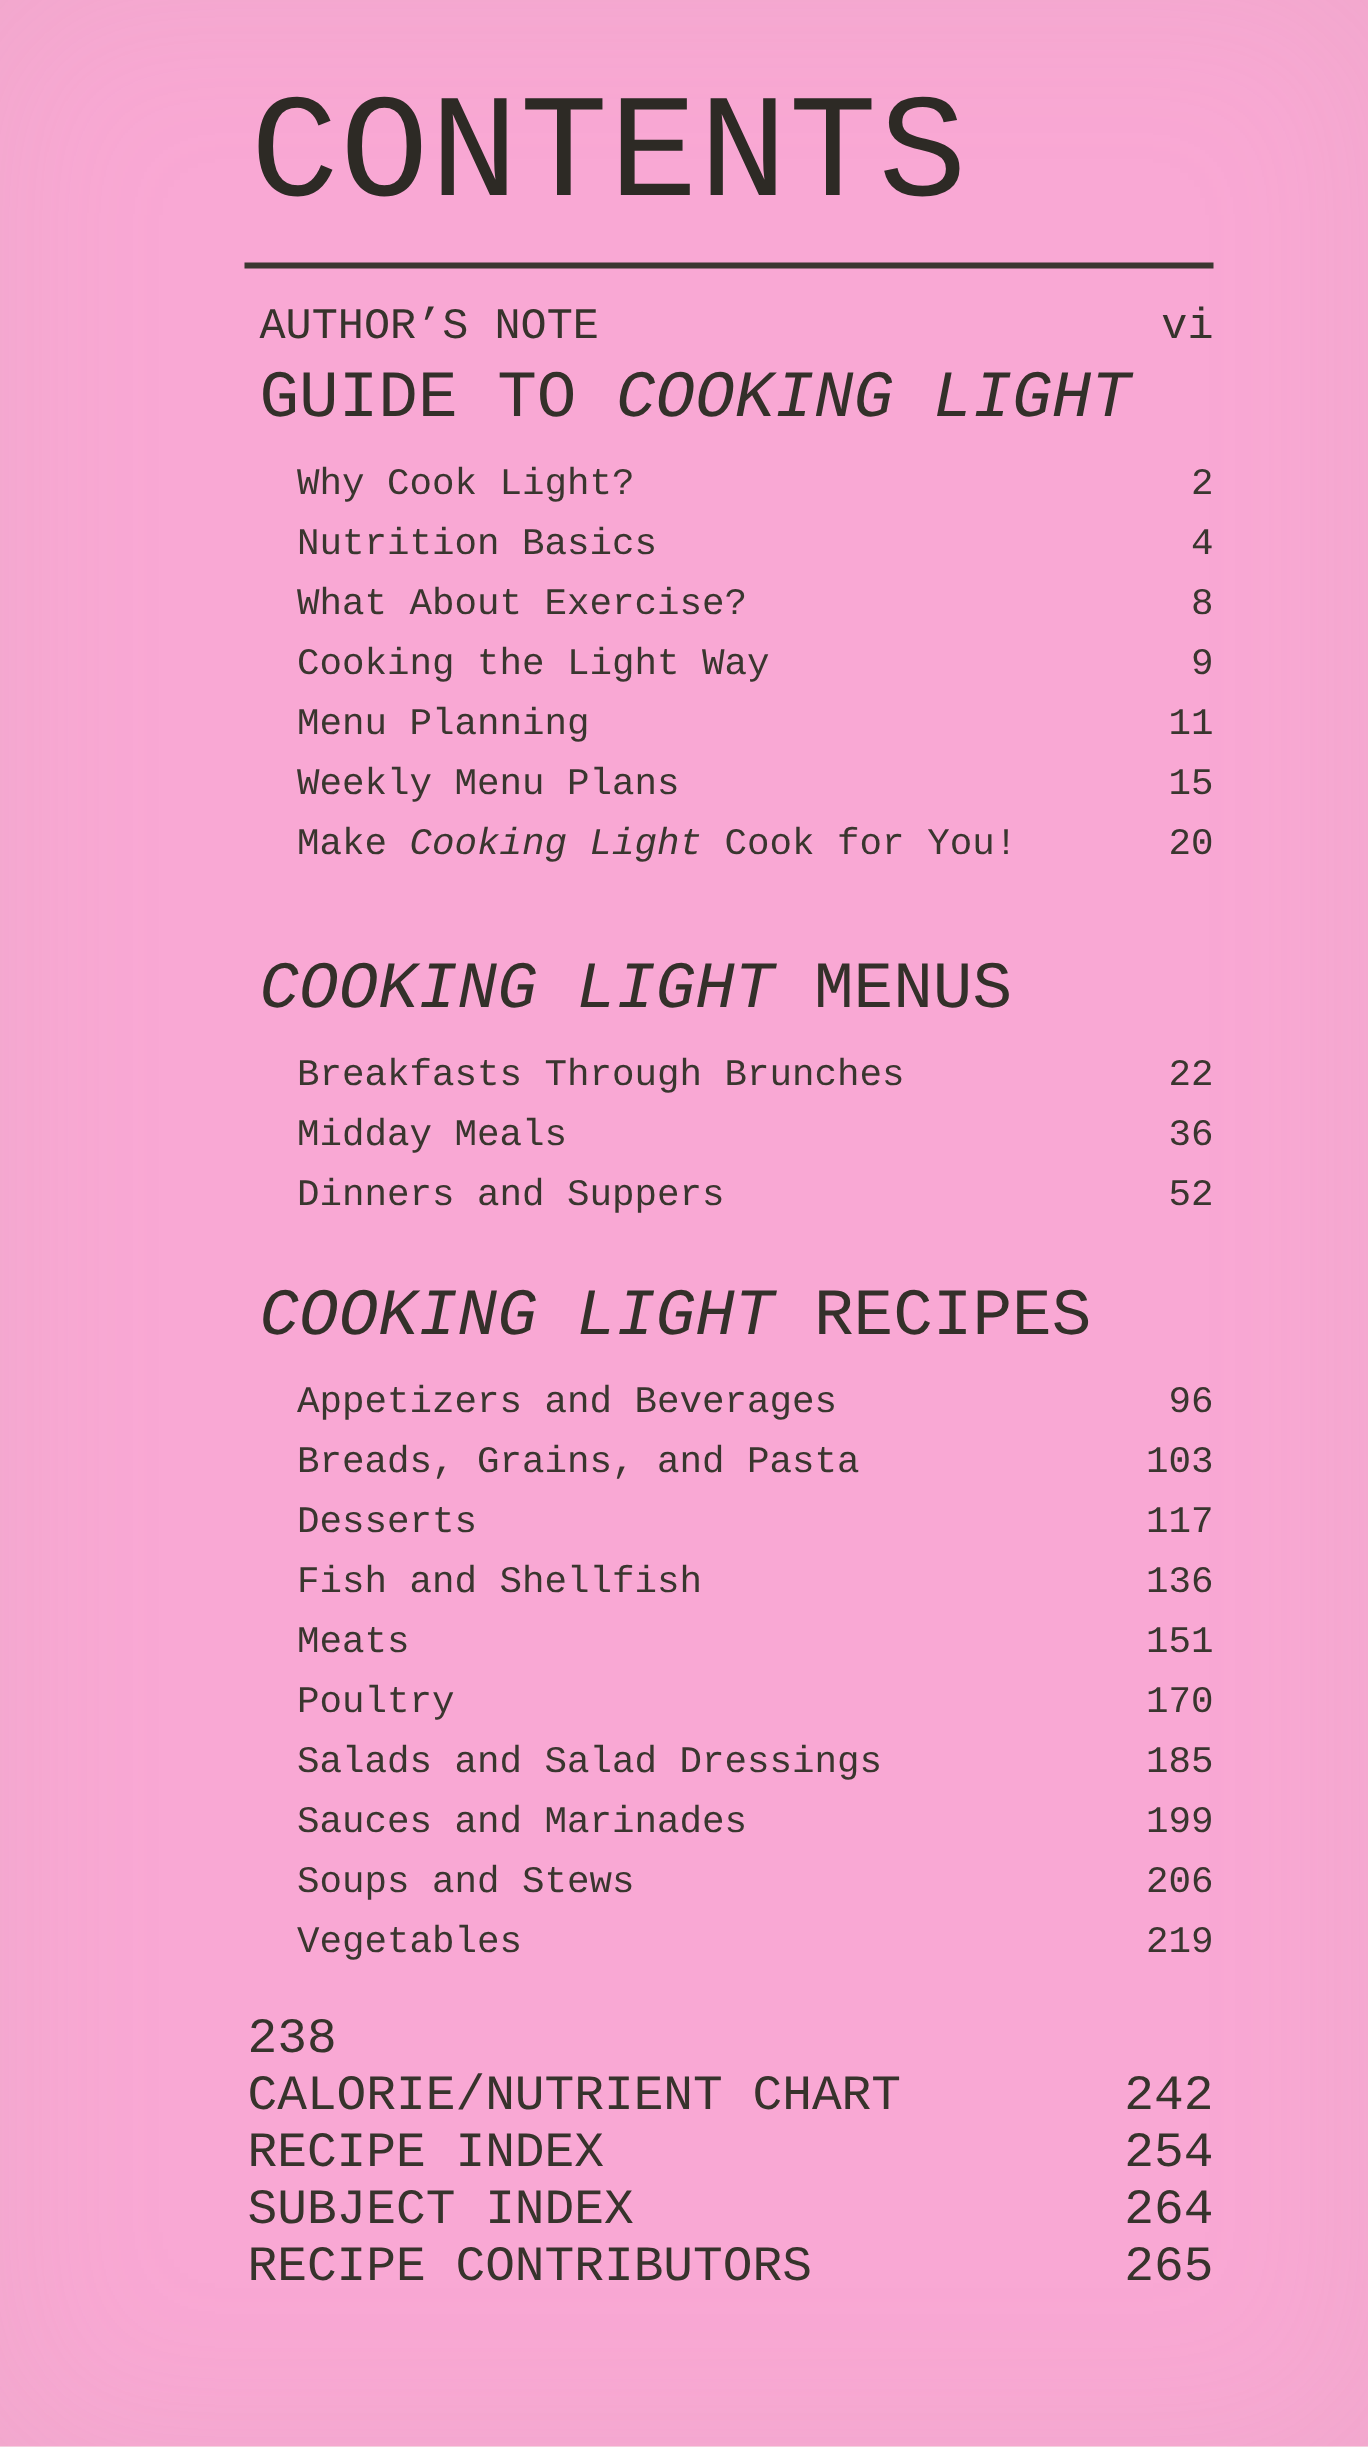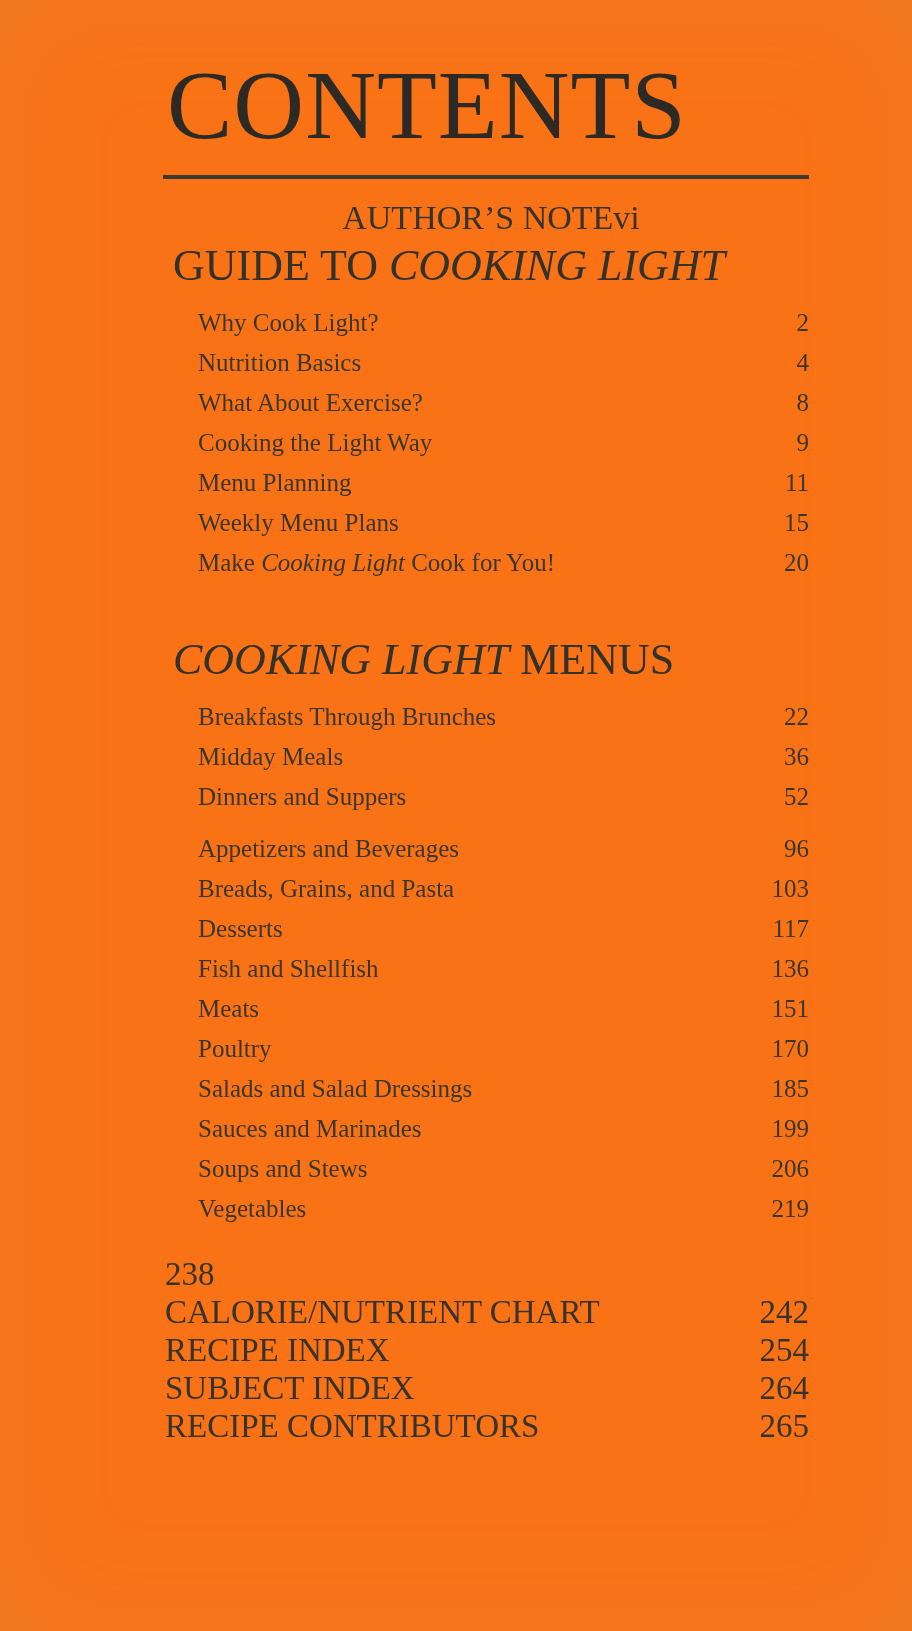--- a/index.html
+++ b/index.html
@@ -45,24 +45,23 @@
     justify-content: space-between;
     align-items: baseline;
   }
   .row .label { white-space: nowrap; }
   .row .page-num { text-align: right; white-space: nowrap; }
   .it { font-style: italic; }
 
   
   .front-rows { margin-top: 16px; }
   .front-rows .row {
-    font-size: 34px;
+    font-size: 29px;
     line-height: 46px;
     padding-left: 10px;
-    justify-content: center;
   }
   
   .section-heading {
     font-size: 44px;
     line-height: 50px;
     padding-left: 10px;
     white-space: nowrap;
     color: #34302a;
   }
   .section .section-heading { margin-top: 52px; }
@@ -82,21 +81,21 @@
   .back-rows .row {
     font-size: 33px;
     line-height: 38px;
     padding-left: 2px;
     color: #37332c;
   }
 </style>
 </head>
 <body>
 
-<div class="page" style="background: #f97316; color: rgb(55, 51, 44);">
+<div class="page" style="background: #f9a8d4; color: rgb(55, 51, 44); font-family: Liberation Mono, monospace;">
   <main class="toc">
     <h1 class="title">CONTENTS</h1>
     <div class="rule" style="background: rgb(59, 55, 49);"></div>
     <div class="front-rows">
         <div class="row">
           <span class="label"><span>AUTHOR’S NOTE</span></span>
           <span class="page-num">vi</span>
         </div>
         <div class="section-heading"><span class="label"><span>GUIDE TO </span><span class="it">COOKING LIGHT</span></span></div>
       </div>
@@ -144,20 +143,21 @@
               <span class="label"><span>Midday Meals</span></span>
               <span class="page-num">36</span>
             </div>
             <div class="row">
               <span class="label"><span>Dinners and Suppers</span></span>
               <span class="page-num">52</span>
             </div>
           </div>
         </section>
         <section class="section tight">
+          <div class="section-heading"><span class="it">COOKING LIGHT</span><span> RECIPES</span></div>
           <div class="items">
             <div class="row">
               <span class="label"><span>Appetizers and Beverages</span></span>
               <span class="page-num">96</span>
             </div>
             <div class="row">
               <span class="label"><span>Breads, Grains, and Pasta</span></span>
               <span class="page-num">103</span>
             </div>
             <div class="row">

